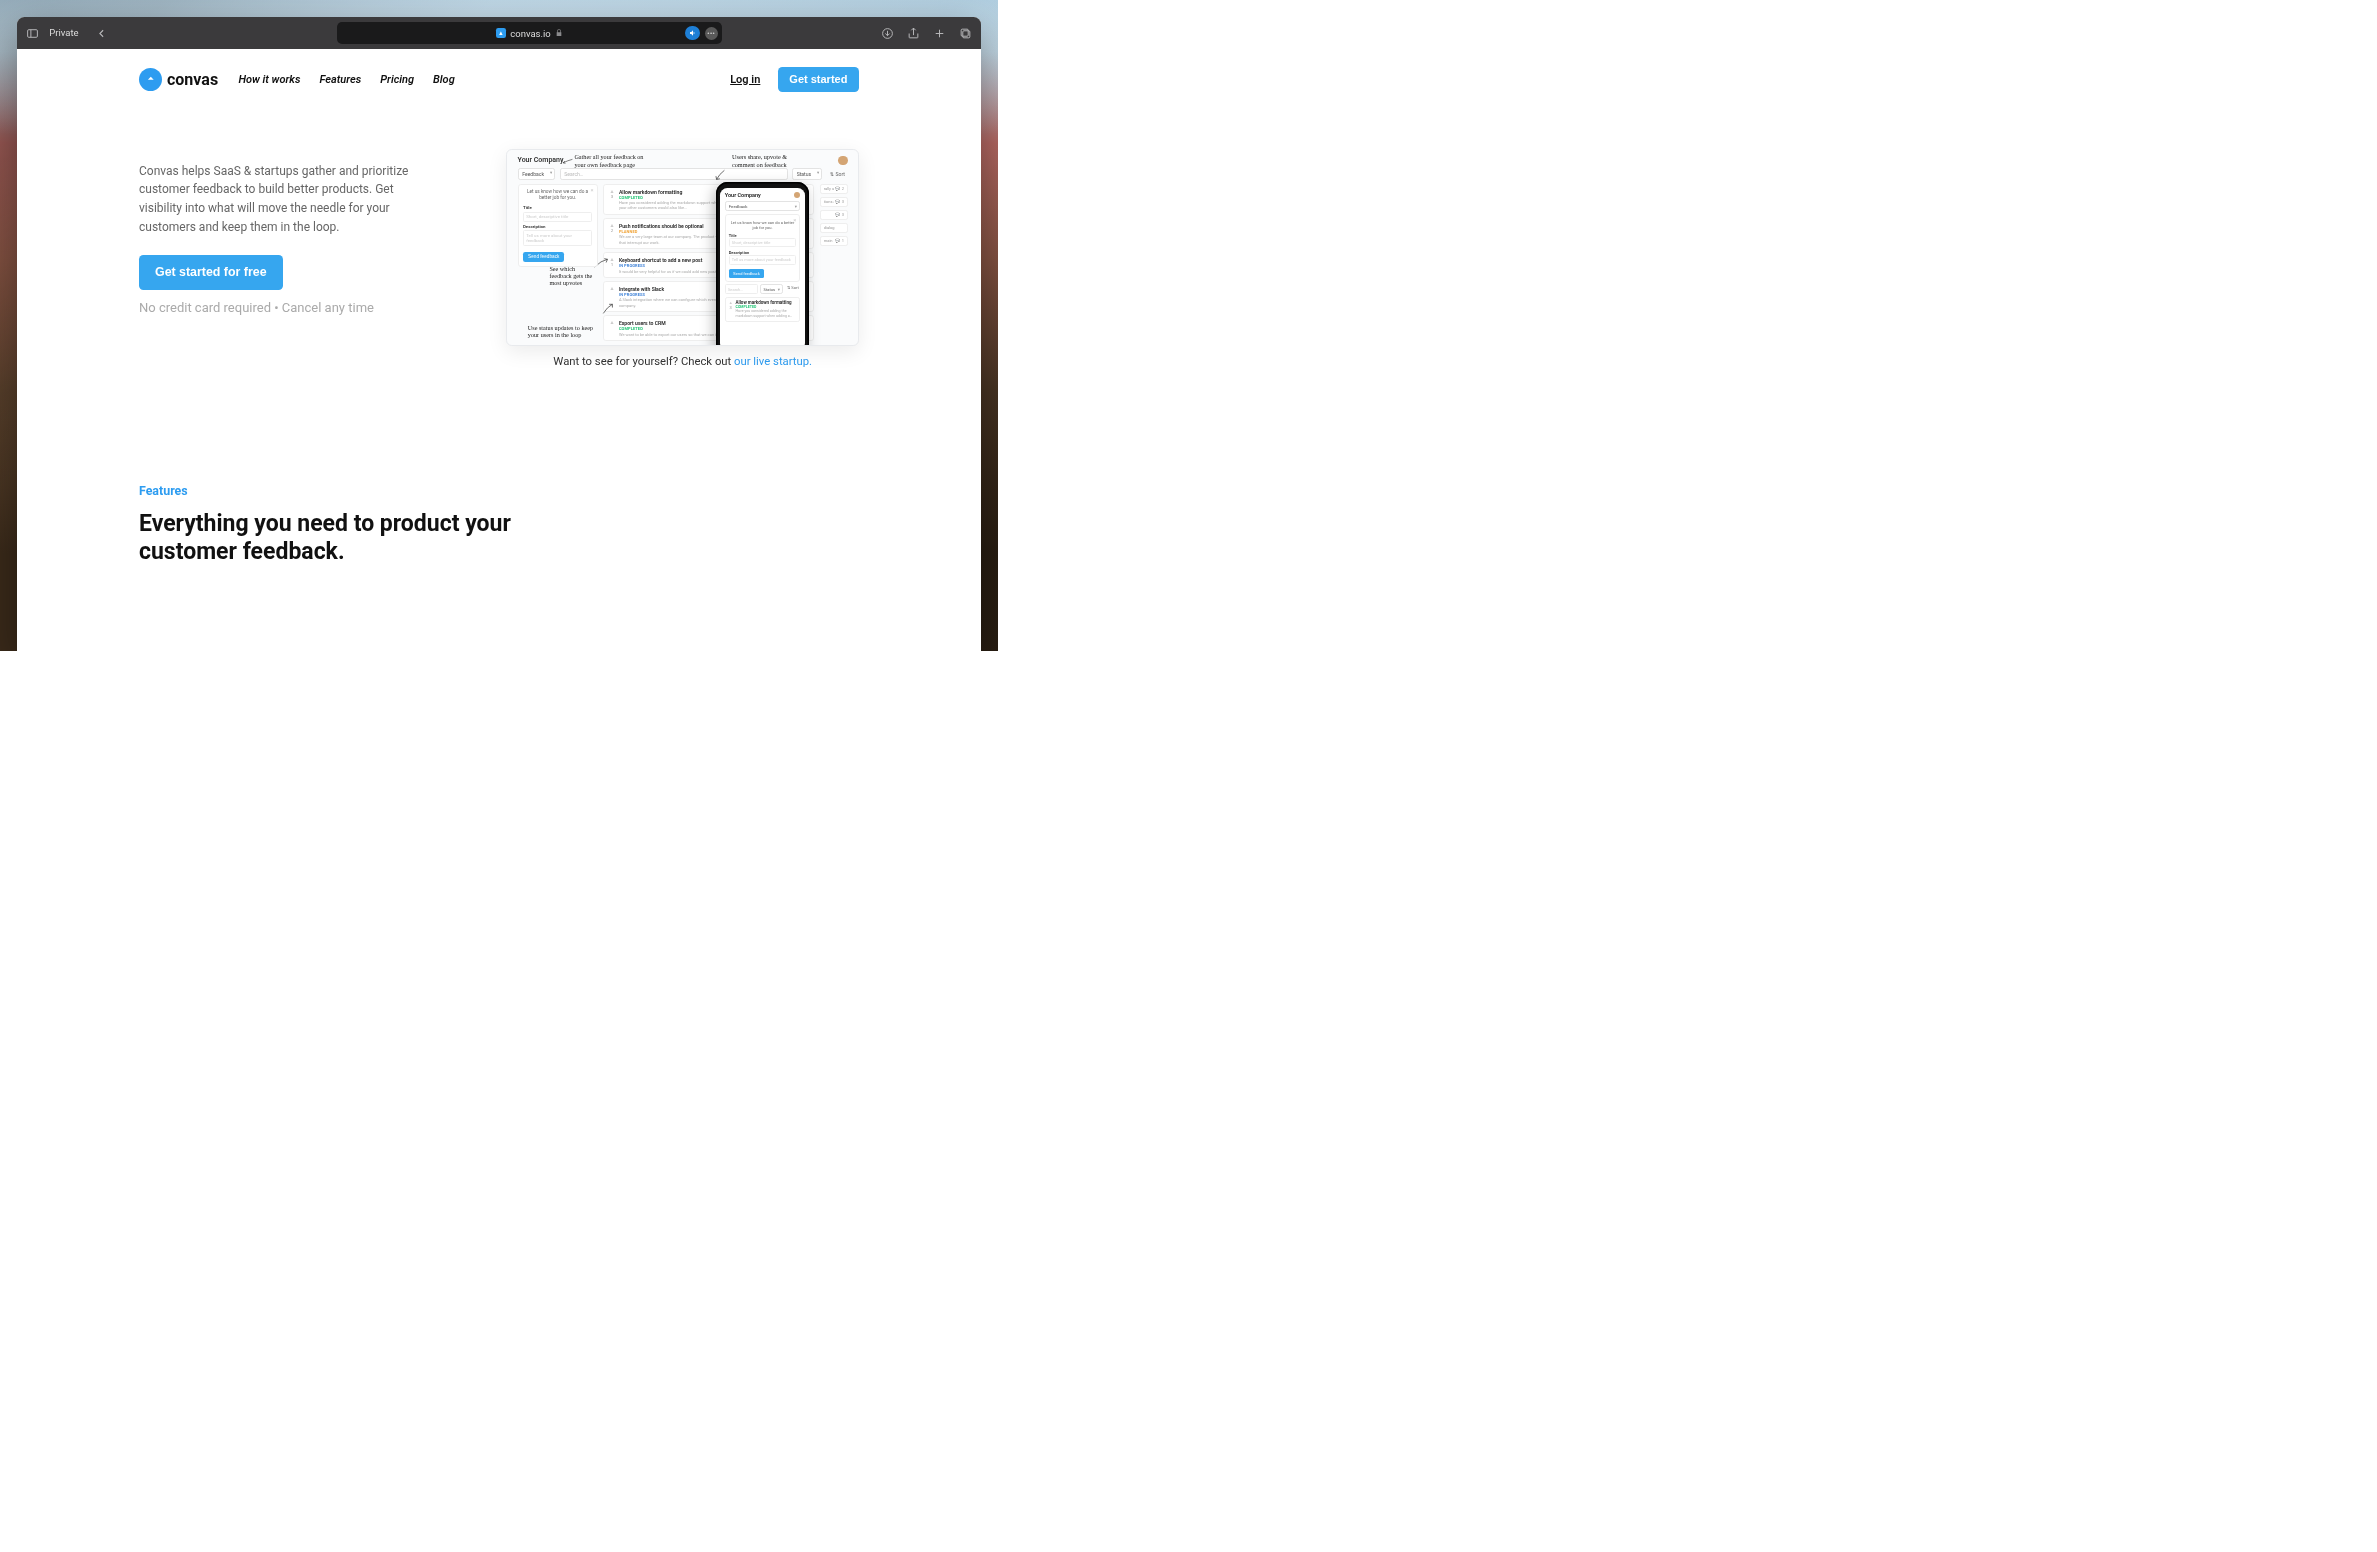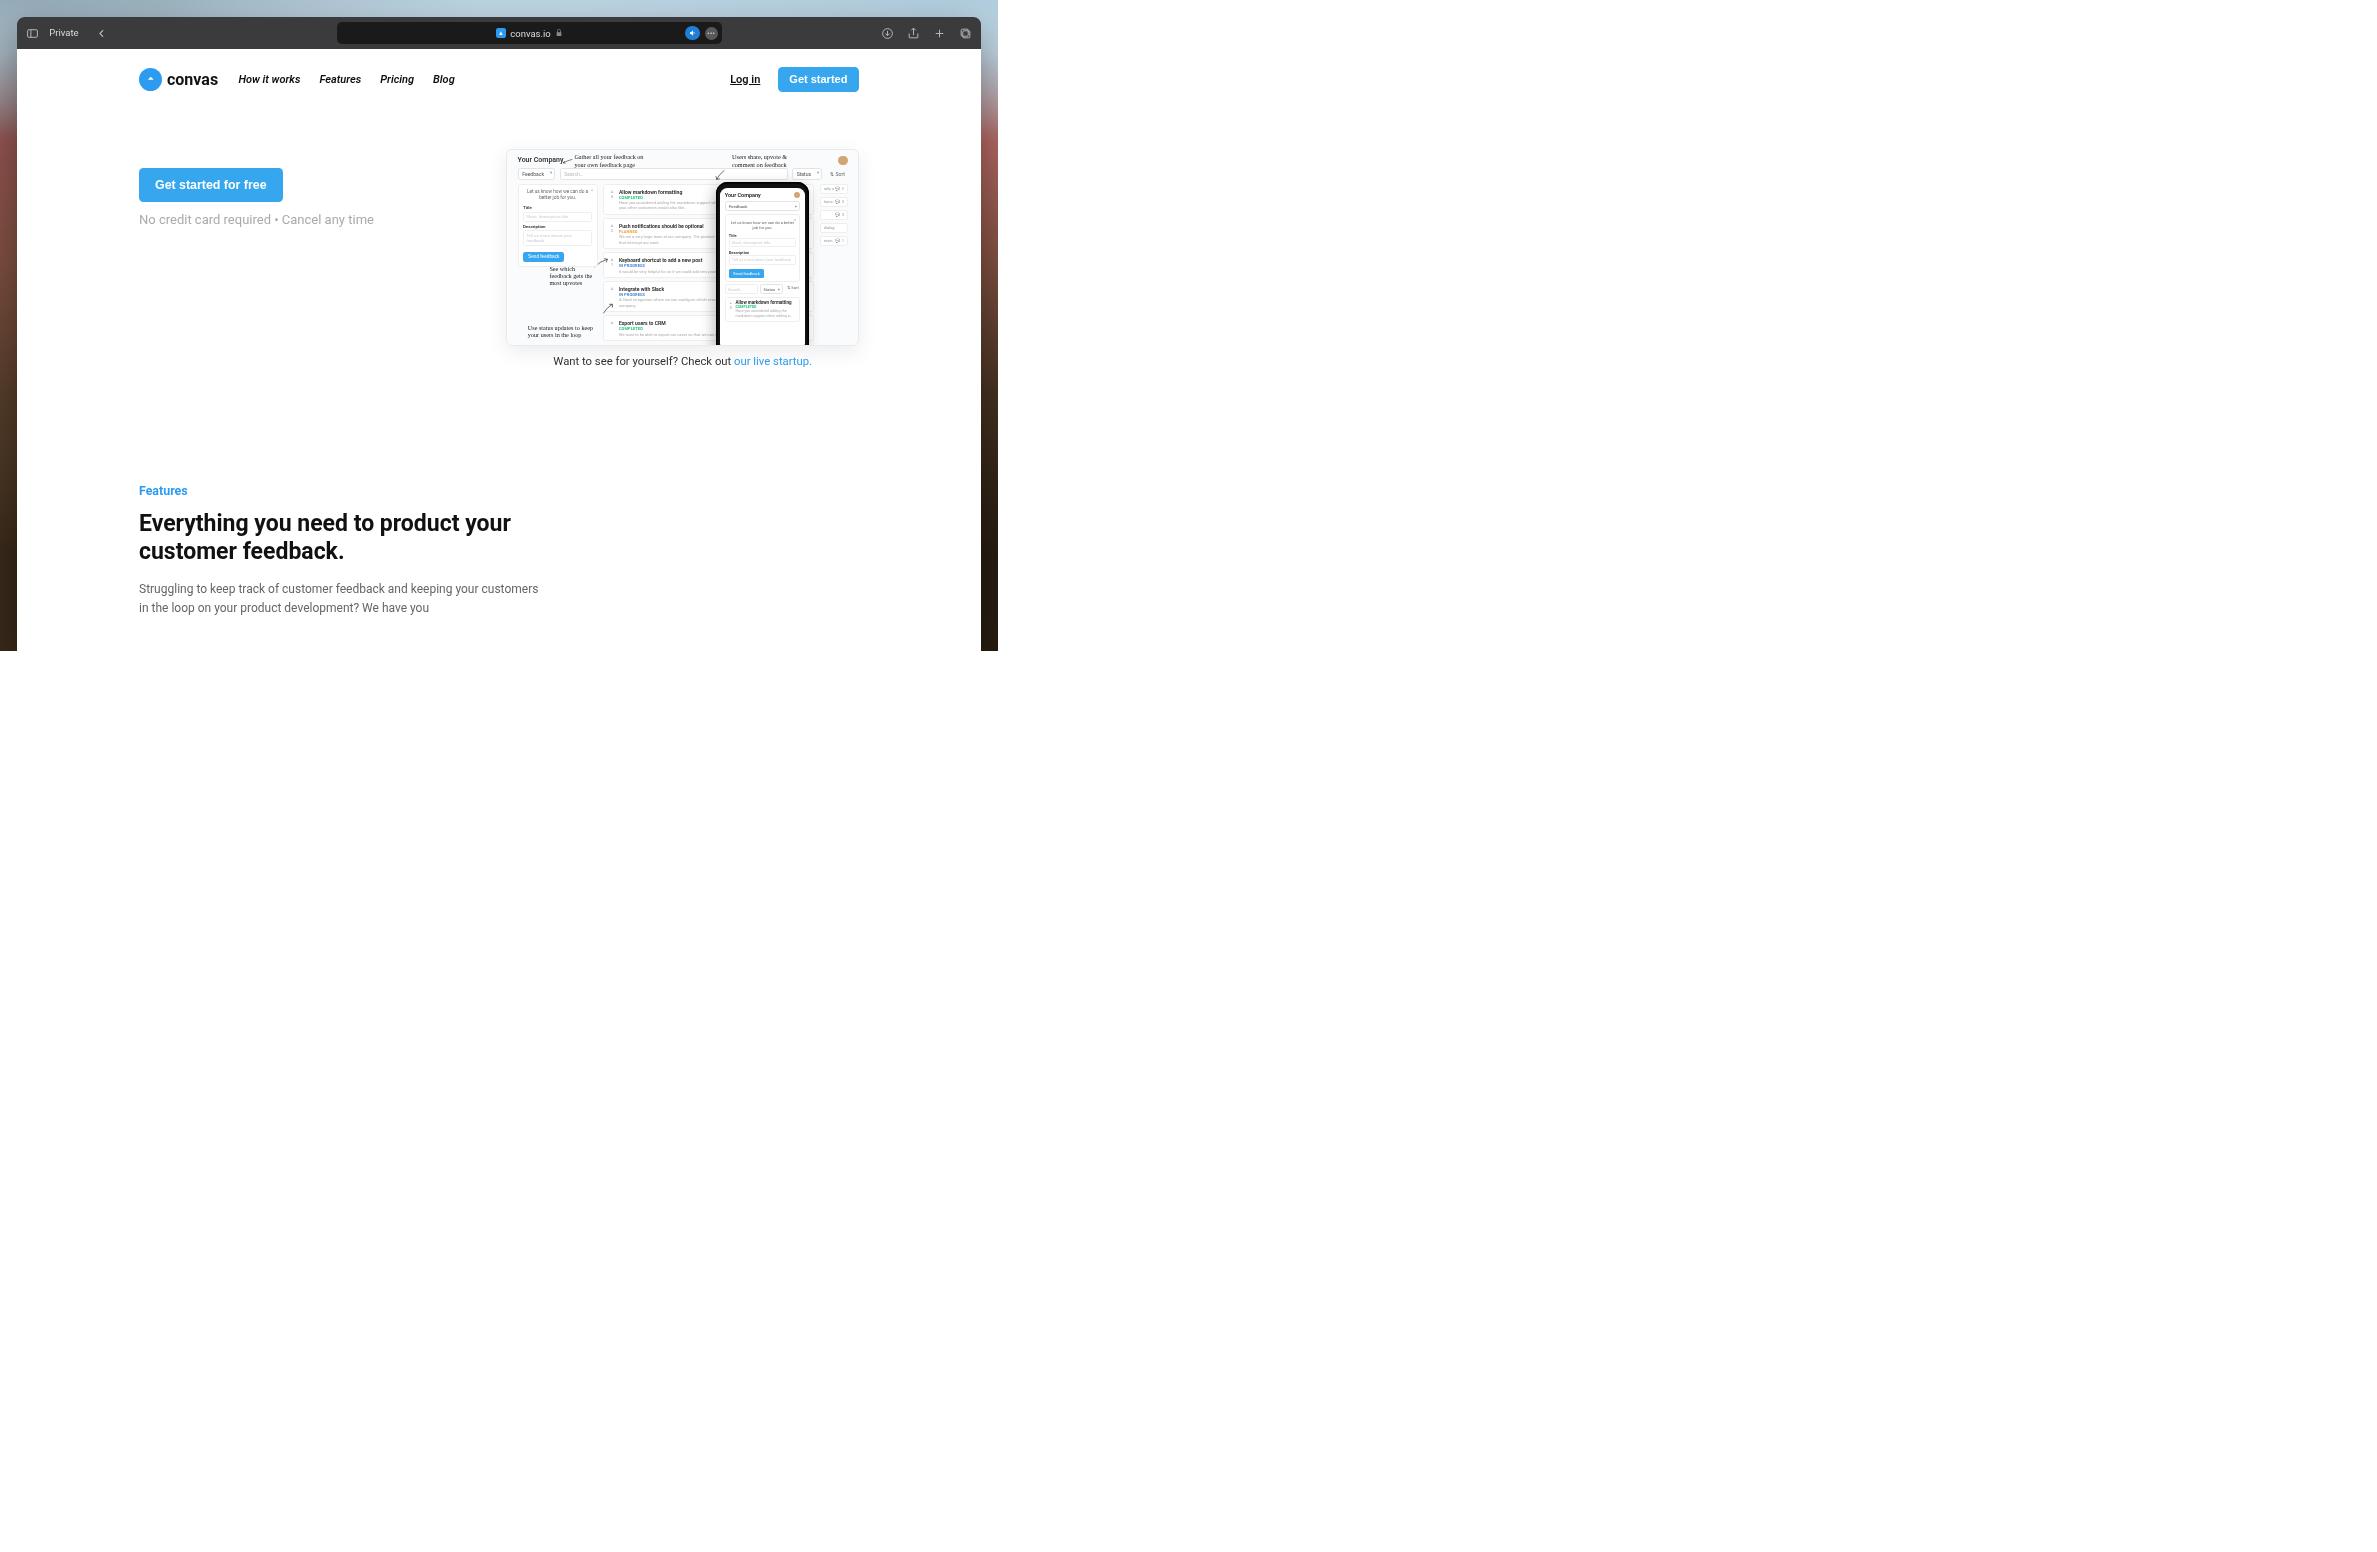--- a/index.html
+++ b/index.html
@@ -226,20 +226,21 @@
             <a href="#">Pricing</a>
             <a href="#">Blog</a>
           </nav>
           <div class="spacer"></div>
           <a href="#" class="login">Log in</a>
           <button class="cta">Get started</button>
         </header>
 
         <section class="hero">
           <div class="hero-left">
+            <p class="hero-sub">Convas helps SaaS &amp; startups gather and prioritize customer feedback to build better products. Get visibility into what will move the needle for your customers and keep them in the loop.</p>
             <button class="hero-cta">Get started for free</button>
             <p class="hero-fine">No credit card required • Cancel any time</p>
           </div>
 
           <div class="hero-image">
             <div class="mock">
 
               <div class="handwriting" style="top:3.6px;left:67px;width:73px">Gather all your feedback on your own feedback page</div>
               <svg class="hw-arrow" style="top:8.7px;left:55px;width:11.6px;height:7.3px" viewBox="0 0 20 12">
                   <path d="M18 2 Q 10 4 2 8" fill="none" stroke="#222" stroke-width="1"></path>
@@ -401,20 +402,19 @@
             </div>
             <p class="live-ex">
               <span>Want to see for yourself? Check out </span><a href="#">our live startup.</a>
             </p>
           </div>
         </section>
 
         <section class="features-section">
           <div class="features-tag">Features</div>
           <h2 class="features-title">Everything you need to product your customer feedback.</h2>
-          <p class="features-body">Struggling to keep track of customer feedback and keeping your customers in the loop on your product development? We have you</p>
         </section>
 
       </div>
     </div>
   </div>
 </div>
 
 
 </body></html>

